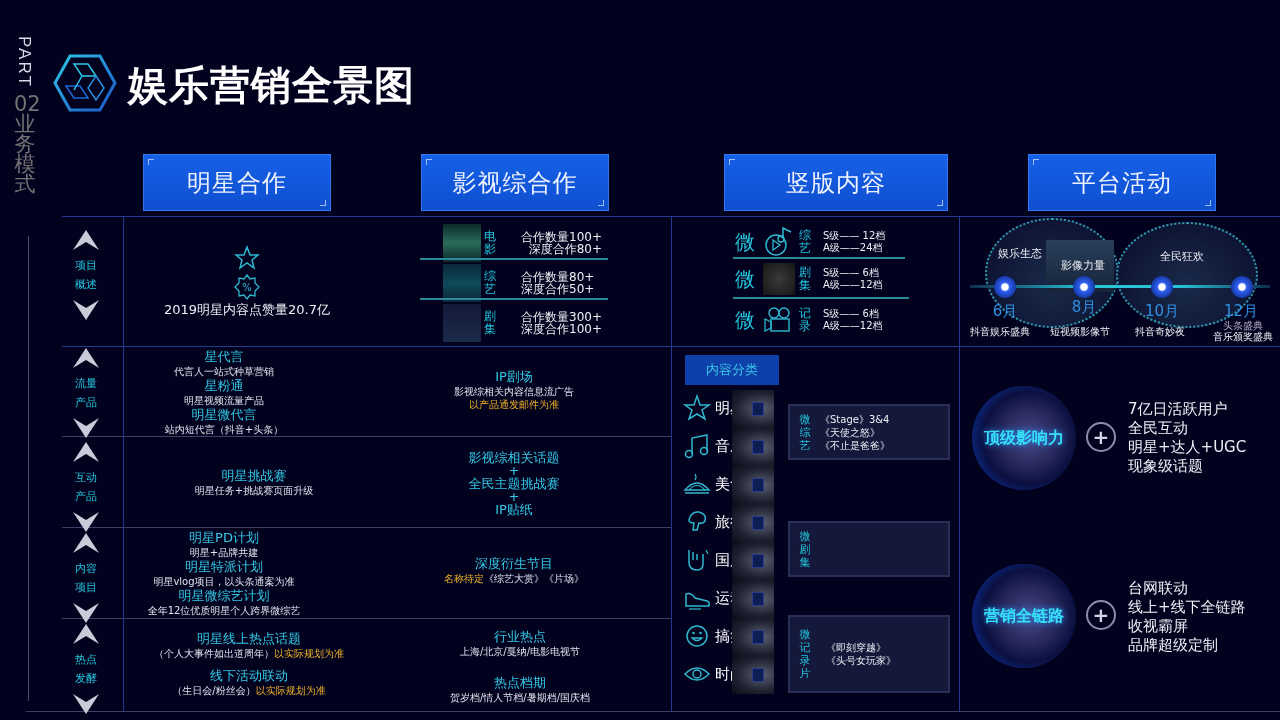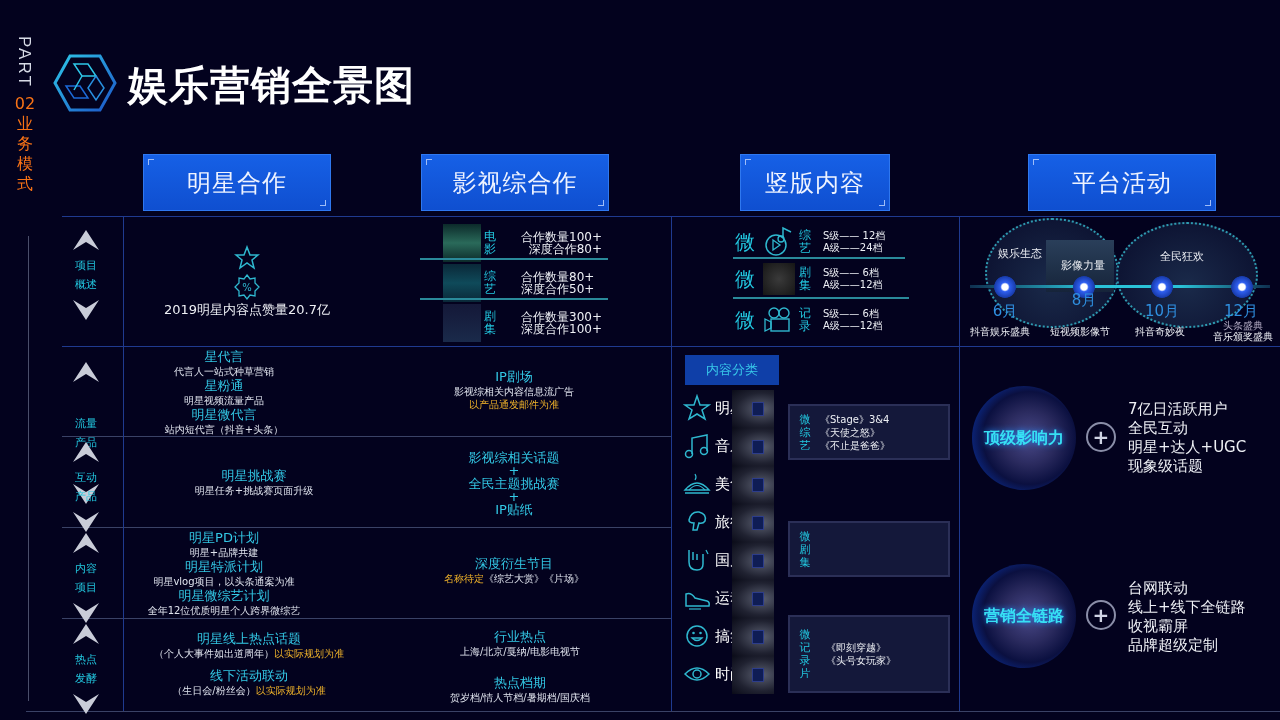--- a/index.html
+++ b/index.html
@@ -2,21 +2,21 @@
 <html><head>
 <meta charset="utf-8">
 <style>
   * { margin: 0; padding: 0; box-sizing: border-box; }
   html, body { width: 1280px; height: 720px; overflow: hidden; background: #03021e; }
   body { position: relative; font-family: "DejaVu Sans", "Liberation Sans", sans-serif; color: #e8ecf5; }
 
   
   .part-label { position: absolute; left: 14px; top: 36px; width: 30px; }
   .part-en { writing-mode: vertical-rl; font-size: 17px; letter-spacing: 2px; color: #d7dbe6; font-family: "Liberation Sans", sans-serif; }
-  .part-cn { margin-top: 6px; font-size: 16px; color: #f97316; line-height: 20px; width: 22px; text-align: center; }
+  .part-cn { margin-top: 6px; font-size: 21px; color: #737373; line-height: 20px; width: 22px; text-align: center; }
   .part-line { position: absolute; left: 28px; top: 236px; width: 1px; height: 465px; background: #4a4e6a; }
 
   
   .logo { position: absolute; left: 52px; top: 52px; width: 66px; height: 62px; }
   .title { position: absolute; left: 128px; top: 58px; font-size: 40px; font-weight: bold; color: #ffffff; letter-spacing: 1px; }
 
   
   .hdr-btn { position: absolute; top: 154px; height: 57px; background: linear-gradient(180deg, #1660e6 0%, #0f4fd0 100%); border: 1px solid #2f78f0; display: flex; align-items: center; justify-content: center; font-size: 24px; color: #eef3ff; letter-spacing: 1px; }
   .hdr-btn::before, .hdr-btn::after { content: ""; position: absolute; width: 5px; height: 5px; border-color: #9fbdf8; border-style: solid; }
   .hdr-btn::before { top: 4px; left: 4px; border-width: 1px 0 0 1px; }
@@ -103,21 +103,21 @@
   <polygon points="18,4 48,4 63,31 48,58 18,58 3,31" fill="none" stroke="url(#lg)" stroke-width="3"></polygon>
   <polygon points="22,12 36,12 44,24 30,24" fill="none" stroke="#2ec7e8" stroke-width="1.5"></polygon>
   <polygon points="44,24 52,36 44,48 36,36" fill="none" stroke="#2890e0" stroke-width="1.5"></polygon>
   <polygon points="14,34 28,34 36,46 22,46" fill="none" stroke="#1c6ad8" stroke-width="1.5"></polygon>
   <line x1="30" y1="24" x2="22" y2="38" stroke="#2ec7e8" stroke-width="1.5"></line>
 </svg>
 <div class="title">娱乐营销全景图</div>
 
 <div class="hdr-btn" style="left:143px;width:188px;">明星合作</div>
 <div class="hdr-btn" style="left:421px;width:188px;">影视综合作</div>
-<div class="hdr-btn" style="left:740px;width:150px;">竖版内容</div>
+<div class="hdr-btn" style="left:724px;width:224px;">竖版内容</div>
 <div class="hdr-btn" style="left:1028px;width:188px;">平台活动</div>
 
 <div class="grid-hline" style="left:62px;top:216px;width:1218px;"></div>
 <div class="grid-hline" style="left:62px;top:346px;width:1218px;"></div>
 <div class="row-div" style="left:62px;top:436px;width:610px;"></div>
 <div class="row-div" style="left:62px;top:527px;width:610px;"></div>
 <div class="row-div" style="left:62px;top:618px;width:610px;"></div>
 <div class="row-div" style="left:26px;top:711px;width:1254px;"></div>
 <div class="grid-vline" style="left:123px;top:216px;height:495px;"></div>
 <div class="grid-vline" style="left:671px;top:216px;height:495px;"></div>
@@ -128,21 +128,21 @@
       <polygon points="13,0 26,20 13,12 0,20" fill="#c9ccd8"></polygon>
     </svg>
   <div class="row-label-text">
       <div>项目</div>
       <div>概述</div>
     </div>
   <svg class="chev" viewBox="0 0 26 22">
       <polygon points="0,2 13,10 26,2 13,22" fill="#c9ccd8"></polygon>
     </svg>
 </div>
-<div class="row-label" style="top:362px;gap:26px;">
+<div class="row-label" style="top:348px;">
   <svg class="chev" viewBox="0 0 26 22">
       <polygon points="13,0 26,20 13,12 0,20" fill="#c9ccd8"></polygon>
     </svg>
   <div class="row-label-text">
       <div>流量</div>
       <div>产品</div>
     </div>
   <svg class="chev" viewBox="0 0 26 22">
       <polygon points="0,2 13,10 26,2 13,22" fill="#c9ccd8"></polygon>
     </svg>
@@ -460,21 +460,21 @@
 <div class="img-box"></div>
 <div class="tl-topic" style="left:998px;top:246px;">娱乐生态</div>
 <div class="tl-topic" style="left:1061px;top:258px;">影像力量</div>
 <div class="tl-topic" style="left:1160px;top:249px;">全民狂欢</div>
 <div class="tl-line"></div>
 <div class="tl-dot" style="left:994px;top:276px;"></div>
 <div class="tl-dot" style="left:1073px;top:276px;"></div>
 <div class="tl-dot" style="left:1151px;top:276px;"></div>
 <div class="tl-dot" style="left:1231px;top:276px;"></div>
 <div class="tl-month" style="left:980px;top:302px;">6月</div>
-<div class="tl-month" style="left:1059px;top:291px;">8月</div>
+<div class="tl-month" style="left:1059px;top:298px;">8月</div>
 <div class="tl-month" style="left:1137px;top:302px;">10月</div>
 <div class="tl-month" style="left:1216px;top:302px;">12月</div>
 <div class="tl-name" style="left:964px;top:326px;width:72px;">抖音娱乐盛典</div>
 <div class="tl-name" style="left:1044px;top:326px;width:72px;">短视频影像节</div>
 <div class="tl-name" style="left:1124px;top:326px;width:72px;">抖音奇妙夜</div>
 <div class="tl-name" style="left:1206px;top:320px;width:74px;">
     <div style="color:#b8b0c8;">头条盛典</div>
     <div>音乐颁奖盛典</div>
   </div>
 

